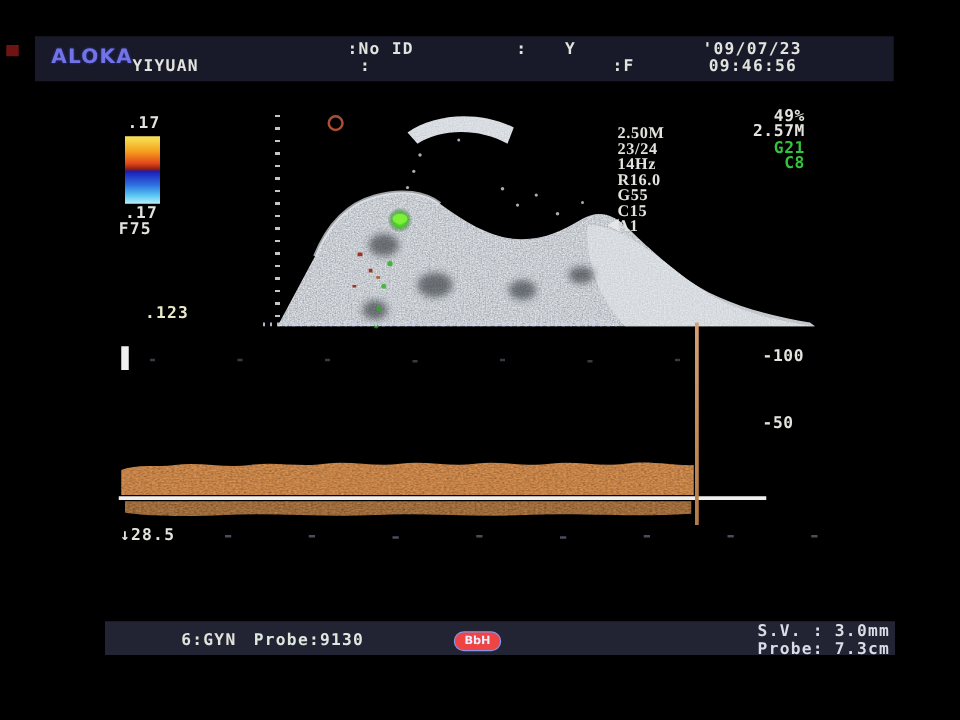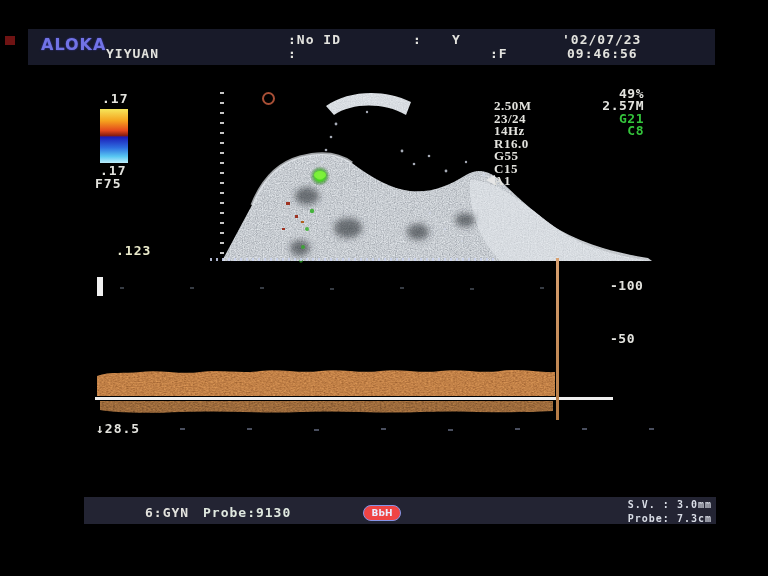--- a/index.html
+++ b/index.html
@@ -6,21 +6,21 @@
   #screen{position:relative;width:768px;height:524px;background:#000;overflow:hidden;
           font-family:"DejaVu Sans Mono",monospace;}
   .abs{position:absolute;}
   .mono{position:absolute;font:bold 13px/1.15 "DejaVu Sans Mono",monospace;
         letter-spacing:1px;color:#e3e3de;white-space:pre;}
   .bar{position:absolute;background:#181a29;}
   .pr{left:584px;width:60px;text-align:right;letter-spacing:.5px;}
   .pl{left:494px;letter-spacing:.5px;font-family:Liberation Serif, serif;}
   .grn{color:#34c43c;}
   .dopscale{left:610px;letter-spacing:.5px;}
-  .ftr{left:600px;width:112px;text-align:right;font-size:10px;color:#d9dde6;}
+  .ftr{left:600px;width:112px;text-align:right;font-size:13px;color:#d9dde6;}
   .dotrow{position:absolute;height:2px;width:5px;background:#707890;opacity:.65;}
   .dotrow2{position:absolute;height:2px;width:4px;background:#5a6270;opacity:.6;}
   #tickcol{position:absolute;left:220px;top:92px;width:4px;height:167px;
            background:repeating-linear-gradient(to bottom,#dcdcdc 0 2px,transparent 2px 10px);opacity:.9;}
   #timeline{position:absolute;left:210px;top:258px;width:286px;height:3px;
             background:repeating-linear-gradient(to right,#ccd4f0 0 2px,transparent 2px 6px);opacity:.85;}
   #colorbar{position:absolute;left:100px;top:109px;width:28px;height:54px;
             background:linear-gradient(to bottom,#f6e65a 0%,#f5a21e 22%,#e4481c 40%,#8c1e10 49%,
                        #1c1cb8 52%,#2e6fe0 72%,#59c8f2 88%,#bdeefb 100%);}
   #omarker{position:absolute;left:262px;top:92px;width:9px;height:9px;border:2px solid #a84f36;border-radius:50%;}
@@ -154,26 +154,26 @@
   <div class="dotrow" style="left:314px;top:429px"></div>
   <div class="dotrow" style="left:381px;top:428px"></div>
   <div class="dotrow" style="left:448px;top:429px"></div>
   <div class="dotrow" style="left:515px;top:428px"></div>
   <div class="dotrow" style="left:582px;top:428px"></div>
   <div class="dotrow" style="left:649px;top:428px"></div>
 
   <div class="bar" style="left:28px;top:29px;width:687px;height:36px"></div>
   <div id="logo">ALOKA</div>
   <span class="mono" style="left:106px;top:47px">YIYUAN</span>
-  <span class="mono" style="left:288px;top:33px">:No ID</span>
+  <span class="mono" style="left:278px;top:33px">:No ID</span>
   <span class="mono" style="left:288px;top:47px">:</span>
   <span class="mono" style="left:413px;top:33px">:</span>
   <span class="mono" style="left:452px;top:33px">Y</span>
   <span class="mono" style="left:490px;top:47px">:F</span>
-  <span class="mono" style="left:562px;top:33px">'02/07/23</span>
+  <span class="mono" style="left:562px;top:33px">'09/07/23</span>
   <span class="mono" style="left:567px;top:47px">09:46:56</span>
 
   <span class="mono" style="left:102px;top:92px">.17</span>
   <div id="colorbar"></div>
   <span class="mono" style="left:100px;top:164px">.17</span>
   <span class="mono" style="left:95px;top:177px">F75</span>
 
   <span class="mono" style="left:116px;top:244px;color:#eaeacb">.123</span>
 
   <span class="mono pr" style="top:87px">49%</span>

